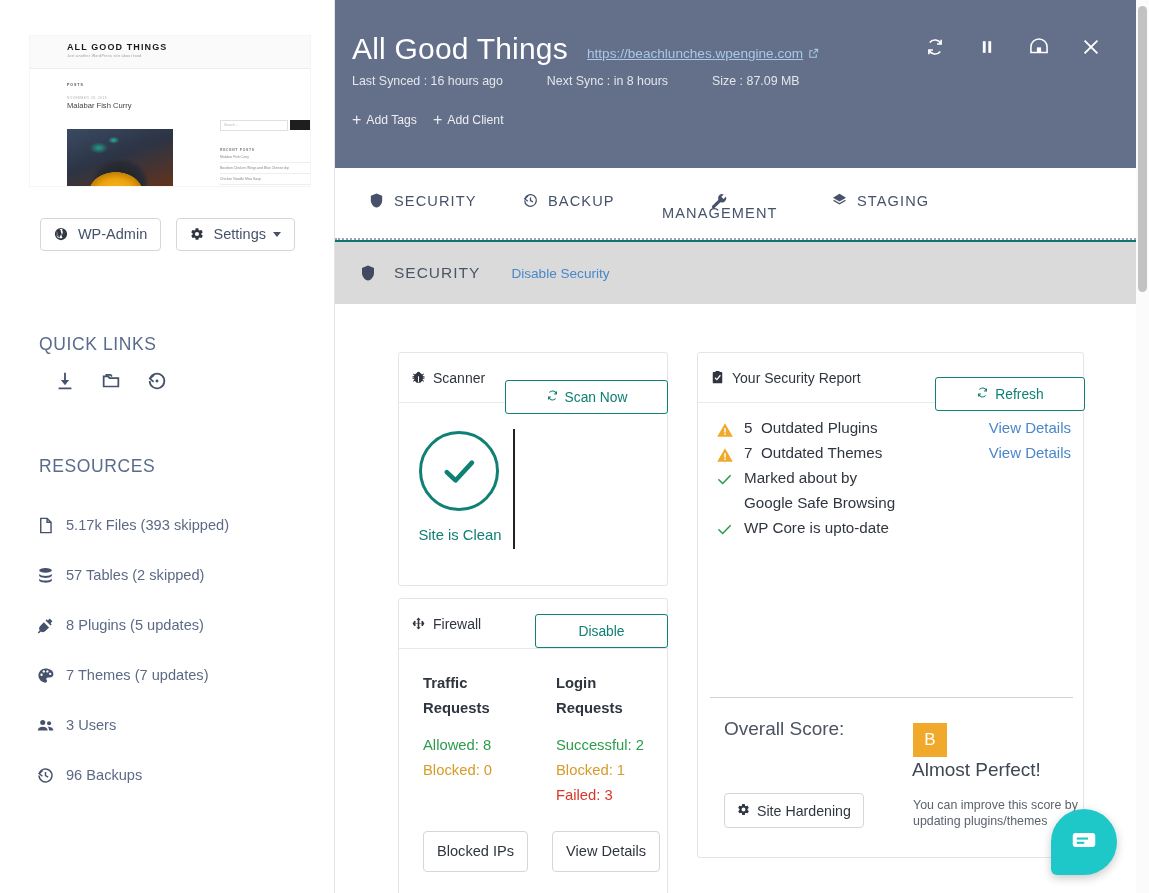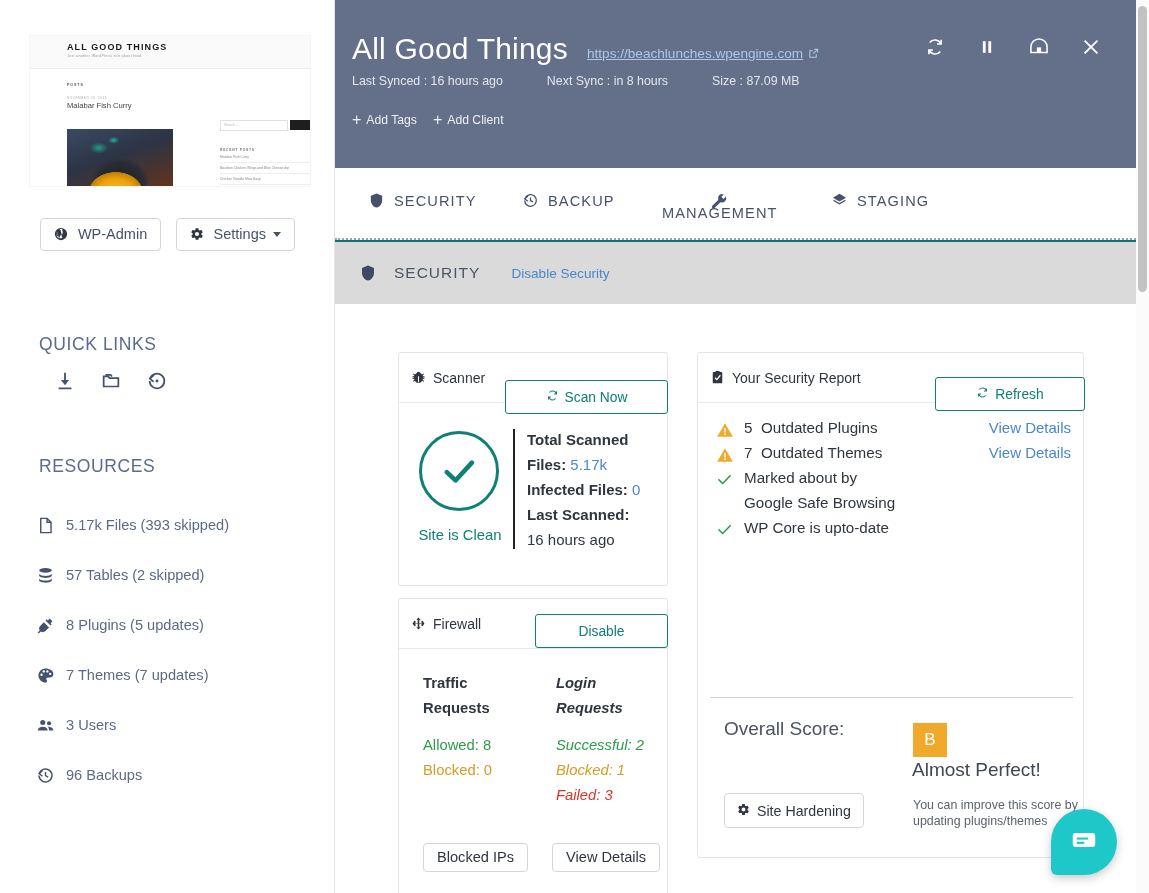--- a/index.html
+++ b/index.html
@@ -120,28 +120,28 @@
   .clean-lbl{position:absolute;left:16px;top:124px;width:90px;text-align:center;font-size:14.8px;color:#0f8074;font-weight:500;}
   .vdiv{position:absolute;left:114px;top:26px;width:2px;height:120px;background:#222;}
   .scan-stats{position:absolute;left:128px;top:24px;font-size:15px;color:#2f3640;line-height:25px;}
   .scan-stats b{font-weight:bold;}
   .lnum{color:#4a87c9;}
   .lv{color:#2f3640;font-weight:400;}
 
   .fw-body{position:relative;height:230px;}
   .fwcol{position:absolute;top:22px;font-size:14.8px;line-height:25px;}
   #fwc0{left:24px;}
-  #fwc1{left:157px;font-style:italic;}
+  #fwc1{left:157px;}
   .fw-h{font-weight:bold;color:#2f3640;}
   .g{color:#2c9c4a;}
   .o{color:#d79b27;}
   .r{color:#d8352a;}
   .fw-btns{position:absolute;left:24px;top:182px;display:flex;gap:24px;}
-  .plain-btn{border:1px solid #d4d6da;background:#fff;border-radius:4px;padding:6px 13px;font-size:14.6px;
-             color:#2f3640;cursor:pointer;line-height:1;margin-top:12px;}
+  .plain-btn{border:1px solid #d4d6da;background:#fff;border-radius:4px;padding:12px 13px;font-size:14.6px;
+             color:#2f3640;cursor:pointer;line-height:1;}
 
   .rep-list{position:absolute;left:18px;top:66px;width:355px;font-size:15.2px;color:#2f3640;}
   .rep-row{display:flex;align-items:flex-start;height:25px;}
   .rep-ic{width:28px;flex:0 0 28px;display:flex;align-items:center;justify-content:flex-start;padding-top:2px;}
   .rep-num{width:17px;flex:0 0 17px;}
   .rep-txt{flex:1;}
   .rep-link{color:#4a87c9;cursor:pointer;font-size:15px;}
   .rep-div{position:absolute;left:12px;top:344px;width:363px;height:1px;background:#cfd2d6;}
 
   .score-lbl{position:absolute;left:26px;top:365px;font-size:19px;color:#4d5460;}
@@ -428,27 +428,20 @@
           </span>
         </div>
         <div class="scan-body">
           <div class="circle">
             <svg width="42" height="42" viewBox="0 0 24 24" fill="none" stroke="#0f8074" stroke-width="2.6" stroke-linecap="round" stroke-linejoin="round">
                 <polyline points="5,12.6 10,17.4 19.4,7.2"></polyline>
               </svg>
           </div>
           <div class="clean-lbl">Site is Clean</div>
           <div class="vdiv"></div>
-          <div class="scan-stats">
-            <div><b>Total Scanned</b></div>
-            <div><b>Files:</b> <span class="lnum">5.17k</span></div>
-            <div><b>Infected Files:</b> <span class="lnum">0</span></div>
-            <div><b>Last Scanned:</b></div>
-            <div><span class="lv">16 hours ago</span></div>
-          </div>
         </div>
       </div>
 
       <div class="card" id="card-firewall">
         <div class="card-head">
           <span class="card-title">
             <span class="cic">
               <svg width="15" height="15" viewBox="0 0 24 24" fill="#2f3640">
                   <path d="M12 2.4 8.6 6.2h2.1v5.5H6.4L8 9.3 5.4 7.6 2.6 12l2.8 4.4L8 14.7l-1.6-2.4h4.3v5.5H8.6L12 21.6l3.4-3.8h-2.1v-5.5h4.3L16 14.7l2.6 1.7L21.4 12l-2.8-4.4L16 9.3l1.6 2.4h-4.3V6.2h2.1z"></path>
                 </svg>

